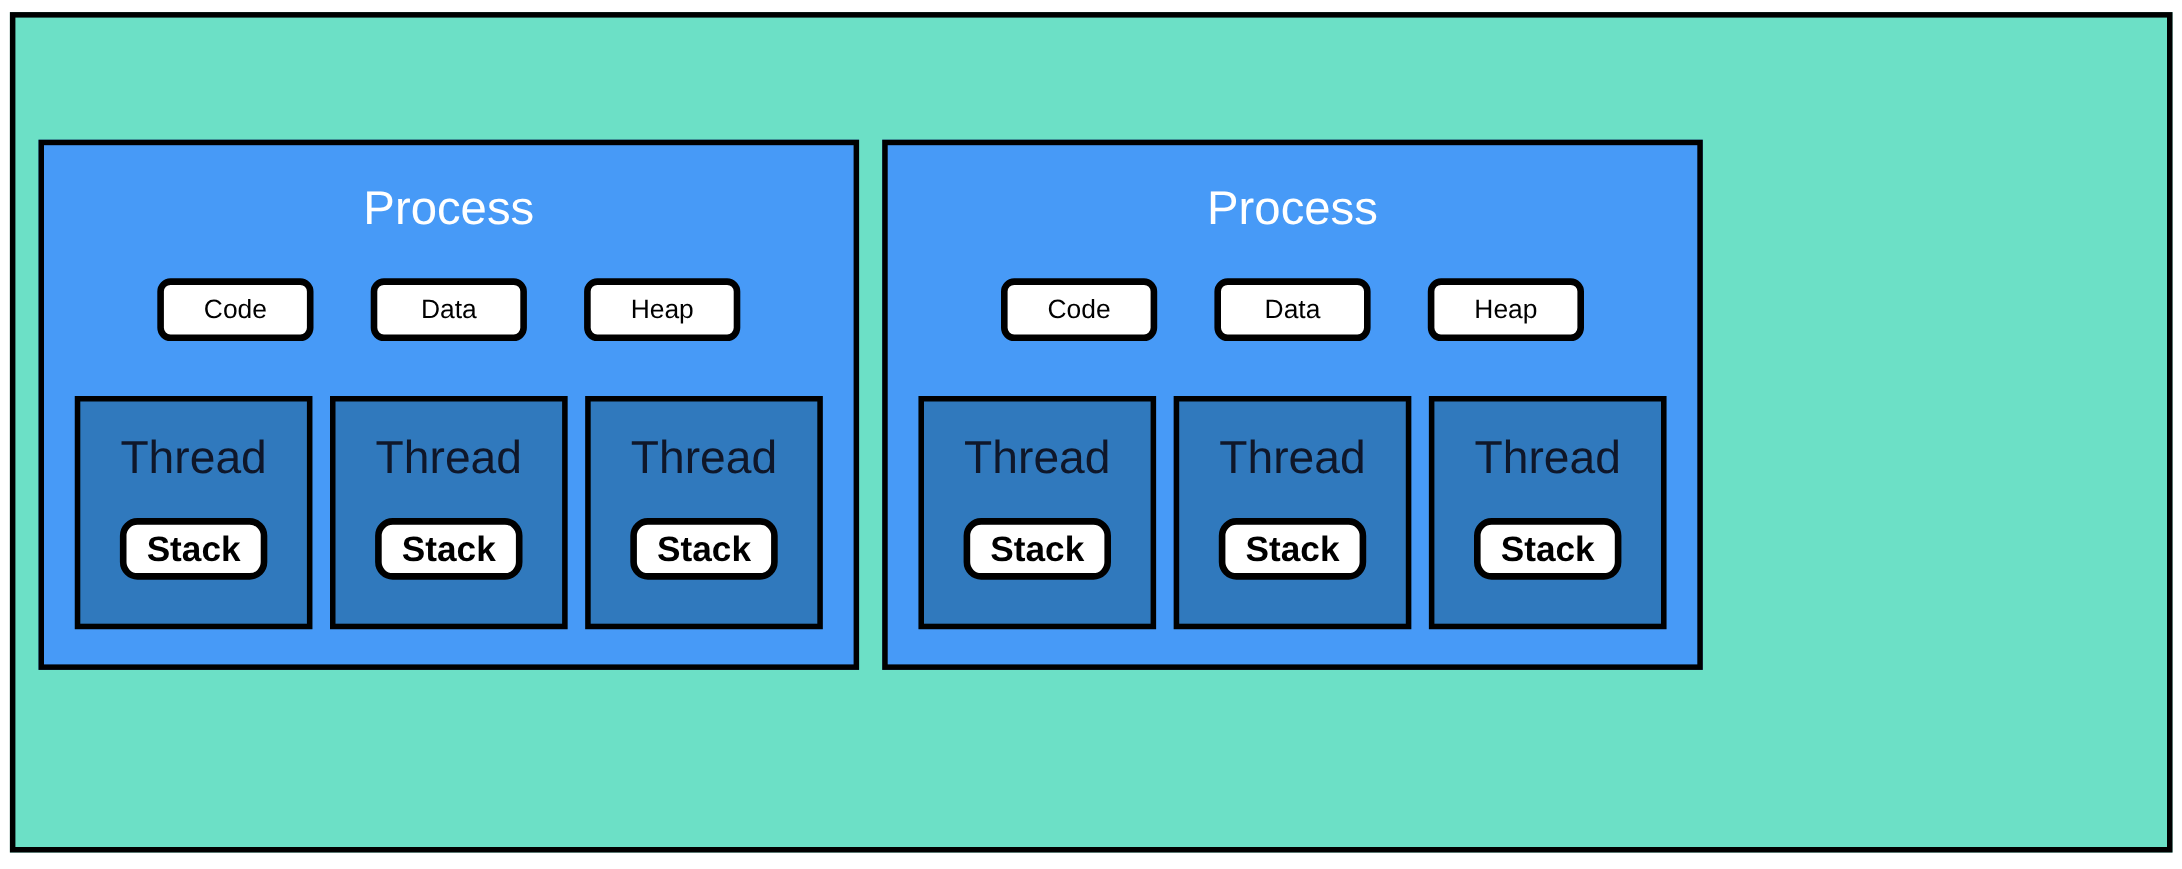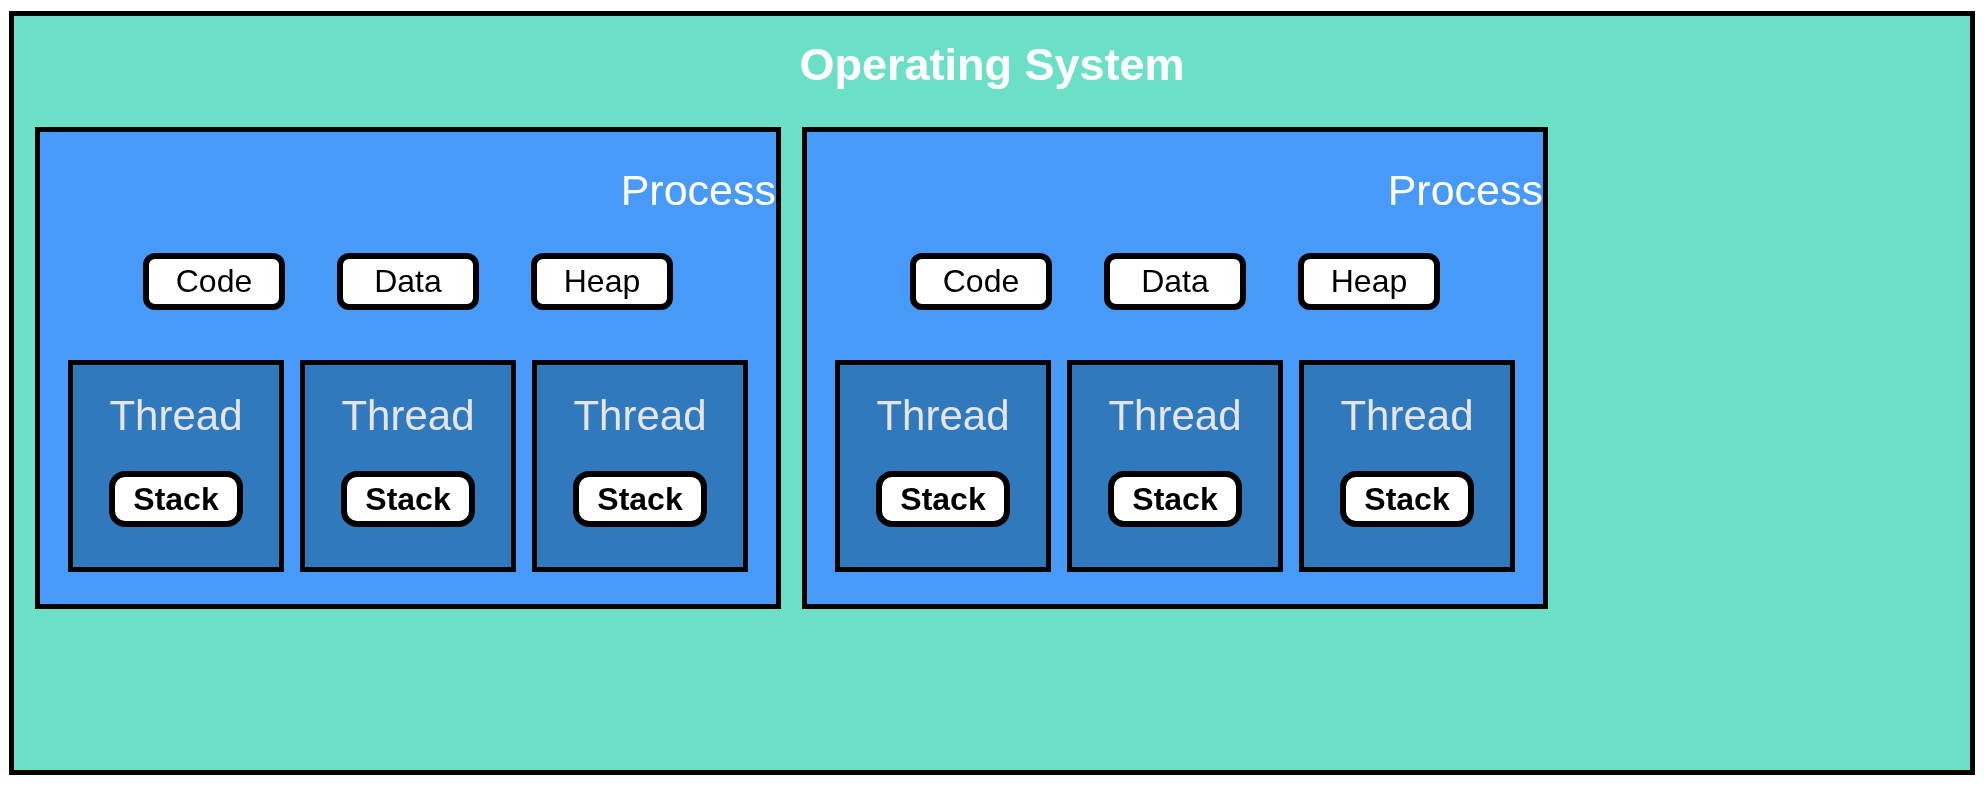--- a/index.html
+++ b/index.html
@@ -58,21 +58,21 @@
     box-sizing: border-box;
   }
   .process-box.p0 { left: 21px; }
   .process-box.p1 { left: 788px; }
 
   .process-title {
     position: absolute;
     left: 0;
     top: 35px;
     width: 100%;
-    text-align: right;
+    text-align: center;
     color: #ffffff;
     font-size: 43px;
     font-weight: normal;
     line-height: 1.1;
     white-space: nowrap;
   }
 
   
   .segments {
     position: absolute;
@@ -90,21 +90,21 @@
     background: #ffffff;
     border: 6px solid #000000;
     border-radius: 12px;
     box-sizing: border-box;
     height: 57px;
     min-width: 142px;
     display: flex;
     align-items: center;
     justify-content: center;
     color: #000000;
-    font-size: 32px;
+    font-size: 24px;
     font-weight: normal;
     padding: 0 26px;
     white-space: nowrap;
   }
 
   
   .threads {
     position: absolute;
     left: 28px;
     top: 228px;
@@ -120,21 +120,21 @@
     box-sizing: border-box;
     width: 222px;
     height: 212px;
     position: relative;
     display: flex;
     flex-direction: column;
     align-items: center;
   }
 
   .thread-title {
-    color: #e5e5e5;
+    color: #0f172a;
     font-size: 42px;
     font-weight: normal;
     line-height: 1.1;
     margin-top: 28px;
     white-space: nowrap;
   }
 
   .stack-box {
     position: absolute;
     bottom: 40px;
@@ -154,21 +154,20 @@
     white-space: nowrap;
   }
 </style>
 </head>
 <body>
 
 <div id="canvas">
 
   <div class="os-box">
 
-    <div class="os-title">Operating System</div>
 
     <div class="process-box p0">
       <div class="process-title">Process</div>
 
       <div class="segments">
         <div class="segment-box">Code</div>
         <div class="segment-box">Data</div>
         <div class="segment-box">Heap</div>
       </div>
 

